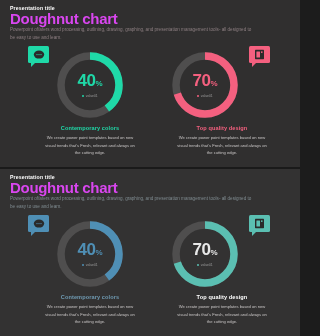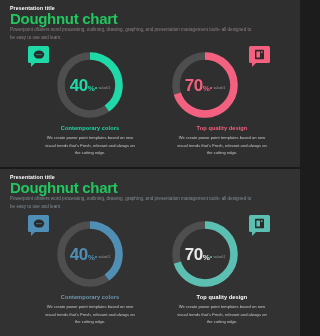--- a/index.html
+++ b/index.html
@@ -45,21 +45,21 @@
     font-weight: bold;
     color: #ffffff;
     letter-spacing: 0.15px;
   }
   .title {
     position: absolute;
     left: 10px;
     top: 11px;
     font-size: 15px;
     font-weight: bold;
-    color: #22c55e;
+    color: #d946ef;
     letter-spacing: -0.3px;
     line-height: 1.05;
   }
   .subtitle {
     position: absolute;
     left: 10px;
     top: 26px;
     width: 245px;
     font-size: 4.6px;
     line-height: 1.75;
@@ -102,21 +102,21 @@
   .chart-left  { left: 54px; }
   .chart-right { left: 169px; }
   .chart-wrap svg { display: block; }
   .chart-center {
     position: absolute;
     left: 0;
     top: 0;
     width: 72px;
     height: 72px;
     display: flex;
-    flex-direction: row;
+    flex-direction: column;
     align-items: center;
     justify-content: center;
   }
   .pct {
     font-size: 17px;
     font-weight: bold;
     line-height: 1;
     letter-spacing: -0.4px;
   }
   .pct .unit {

